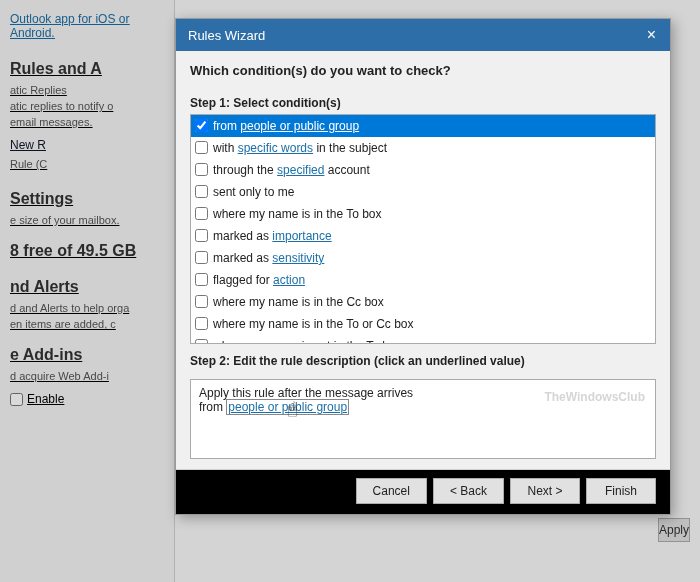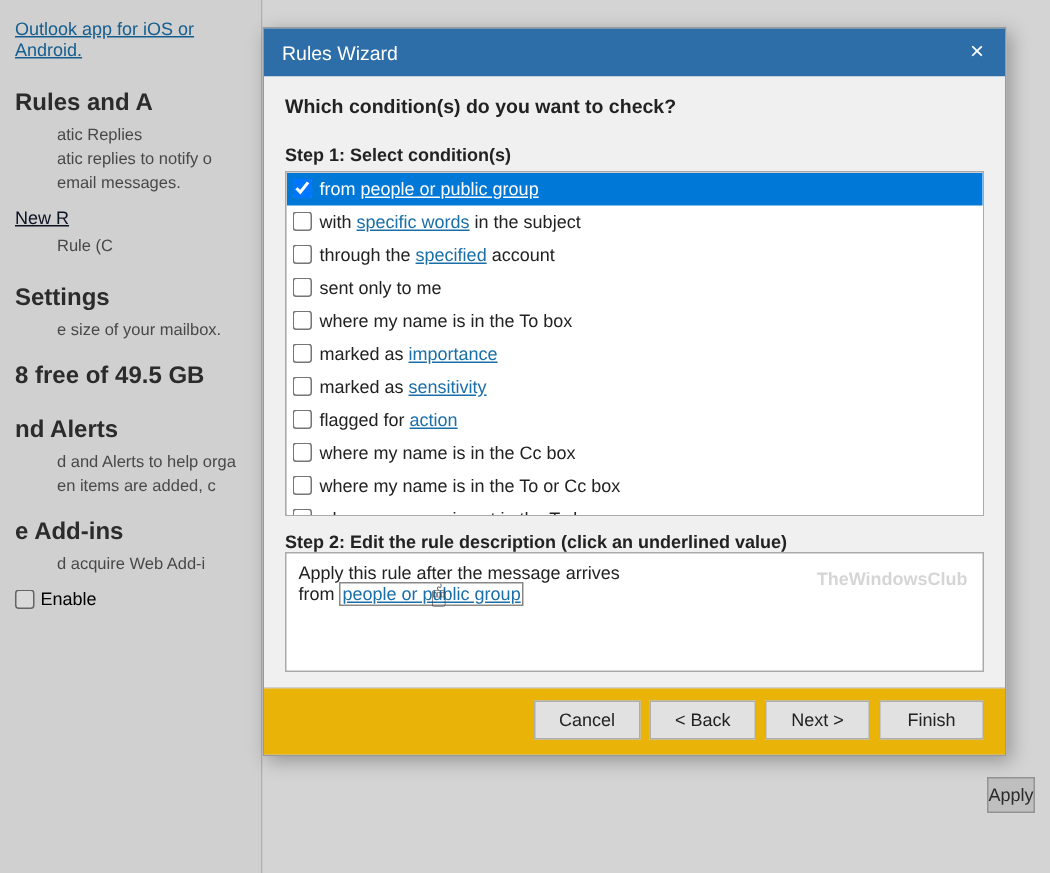--- a/index.html
+++ b/index.html
@@ -23,20 +23,21 @@
     }
 
     .outlook-sidebar {
       position: absolute;
       left: 0; top: 0;
       width: 175px;
       height: 582px;
       background: #f5f5f5;
       border-right: 1px solid #d0d0d0;
       padding: 10px 0;
+      text-decoration: underline;
     }
 
     .sidebar-link {
       color: #1a6fa8;
       text-decoration: underline;
       font-size: 12px;
       padding: 2px 10px;
       display: block;
     }
 
@@ -44,21 +45,20 @@
       padding: 8px 10px 4px 10px;
       font-weight: bold;
       font-size: 16px;
       color: #333;
     }
 
     .sidebar-text {
       padding: 2px 10px;
       font-size: 11px;
       color: #555;
-      margin-left: 28px;
     }
 
     .sidebar-new-rule {
       display: flex;
       align-items: center;
       padding: 4px 10px;
       font-size: 12px;
       color: #0f172a;
       text-decoration: underline;
       cursor: pointer;
@@ -182,21 +182,21 @@
     }
 
     .step2-section {
       background: #f0f0f0;
     }
 
     .step2-label {
       font-size: 12px;
       font-weight: bold;
       color: #222;
-      margin-bottom: 0;
+      margin-bottom: 11px;
     }
 
     .step2-box {
       background: #fff;
       border: 1px solid #aaa;
       min-height: 80px;
       padding: 6px 8px;
       font-size: 12px;
       color: #222;
       position: relative;
@@ -211,21 +211,21 @@
       text-decoration: underline;
       border: 1px solid #888;
       padding: 0 1px;
     }
 
     .dialog-footer {
       display: flex;
       justify-content: flex-end;
       align-items: center;
       padding: 8px 14px 10px 14px;
-      background: #eab308;
+      background: #000000;
       border-top: 1px solid #d0d0d0;
       gap: 6px;
     }
 
     .footer-btn {
       background: #e1e1e1;
       border: 1px solid #adadad;
       padding: 5px 16px;
       font-size: 12px;
       cursor: pointer;

